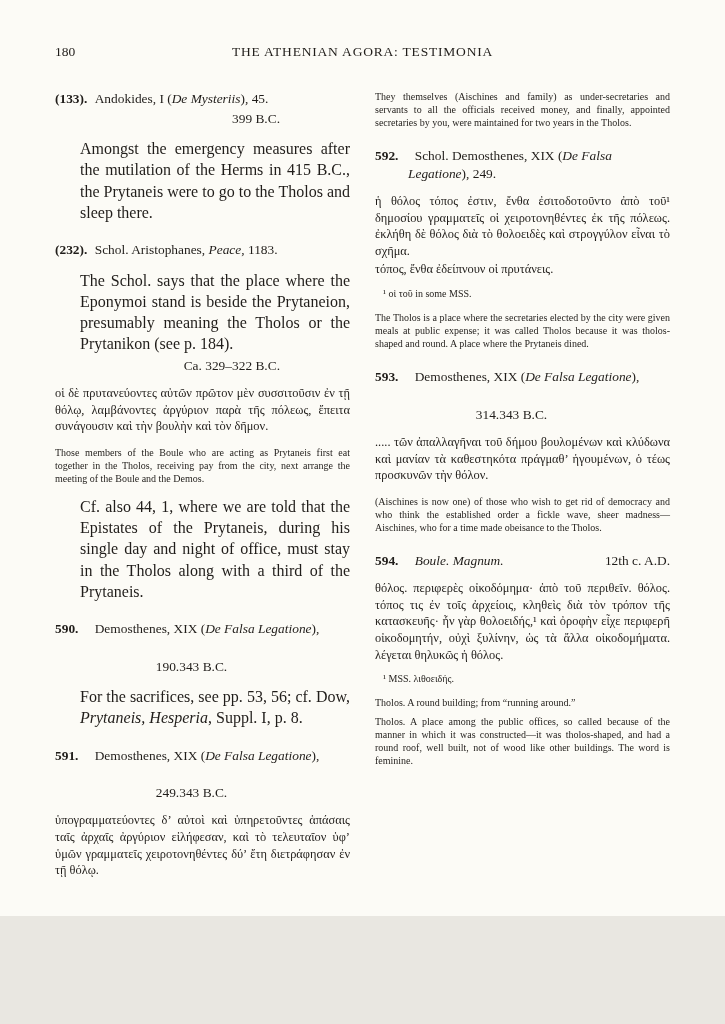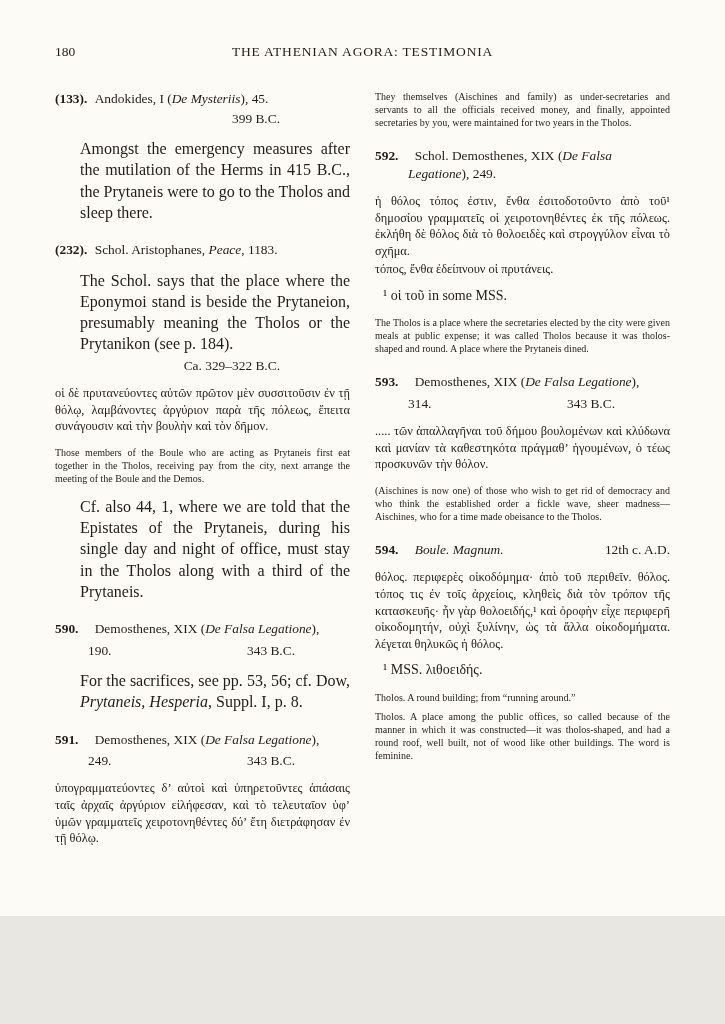--- a/index.html
+++ b/index.html
@@ -50,26 +50,26 @@
   .date-inline{float:right;text-align:right;}
   .dateline{
     font-size:13.4px;
     line-height:1.3;
     text-align:right;
     padding-right:70px;
     margin-top:2px;
   }
   .refline{
     display:flex;
-    justify-content:space-between;
+    justify-content:center;
     font-size:13.4px;
     line-height:1.3;
     padding-left:33px;
     padding-right:55px;
-    margin-top:4px;
+    margin-top:20px;
   }
   .note{
     font-size:16px;
     line-height:1.33;
     margin:11px 0 0 25px;
     text-align:justify;
   }
   .greek{
     font-size:12.4px;
     line-height:1.34;
@@ -78,21 +78,21 @@
   }
   .greek + .greek{margin-top:2px;}
   .para{
     font-size:10px;
     line-height:1.3;
     margin-top:11px;
     text-align:justify;
   }
   .para + .para{margin-top:6px;}
   .footnote{
-    font-size:14px;
+    font-size:10px;
     line-height:1.3;
     margin-top:9px;
     text-indent:8px;
   }
 </style>
 </head>
 <body>
 
 <div class="page">
   <div class="pagehead">

